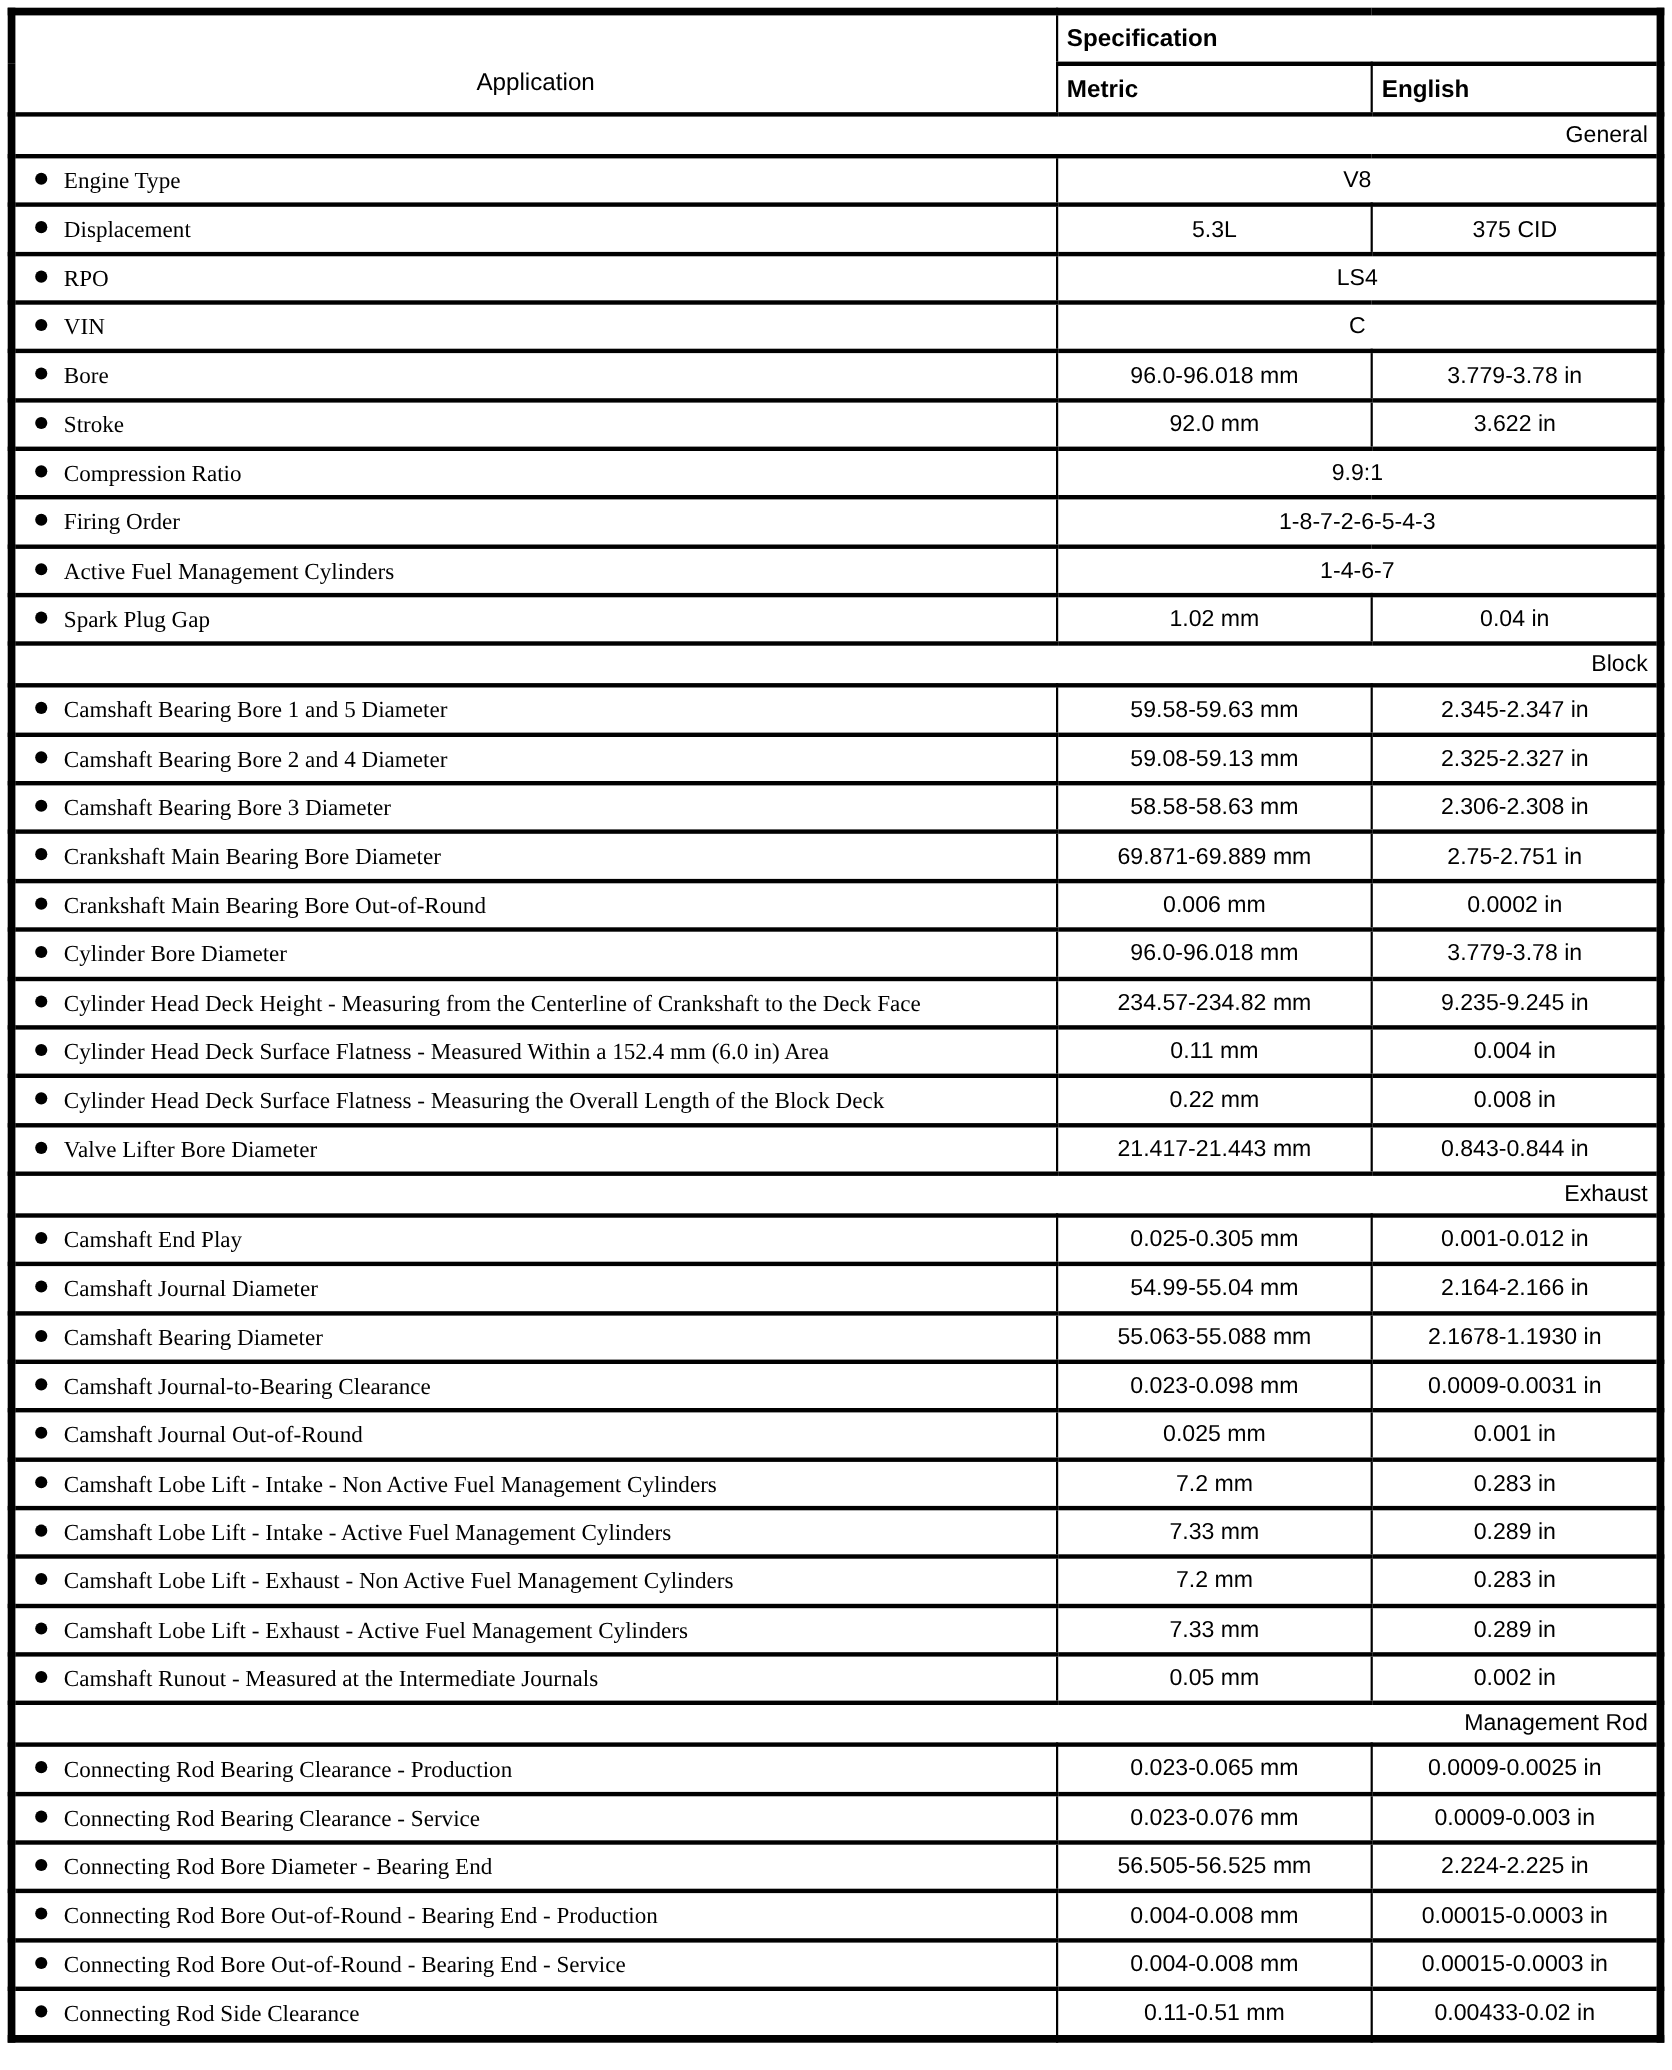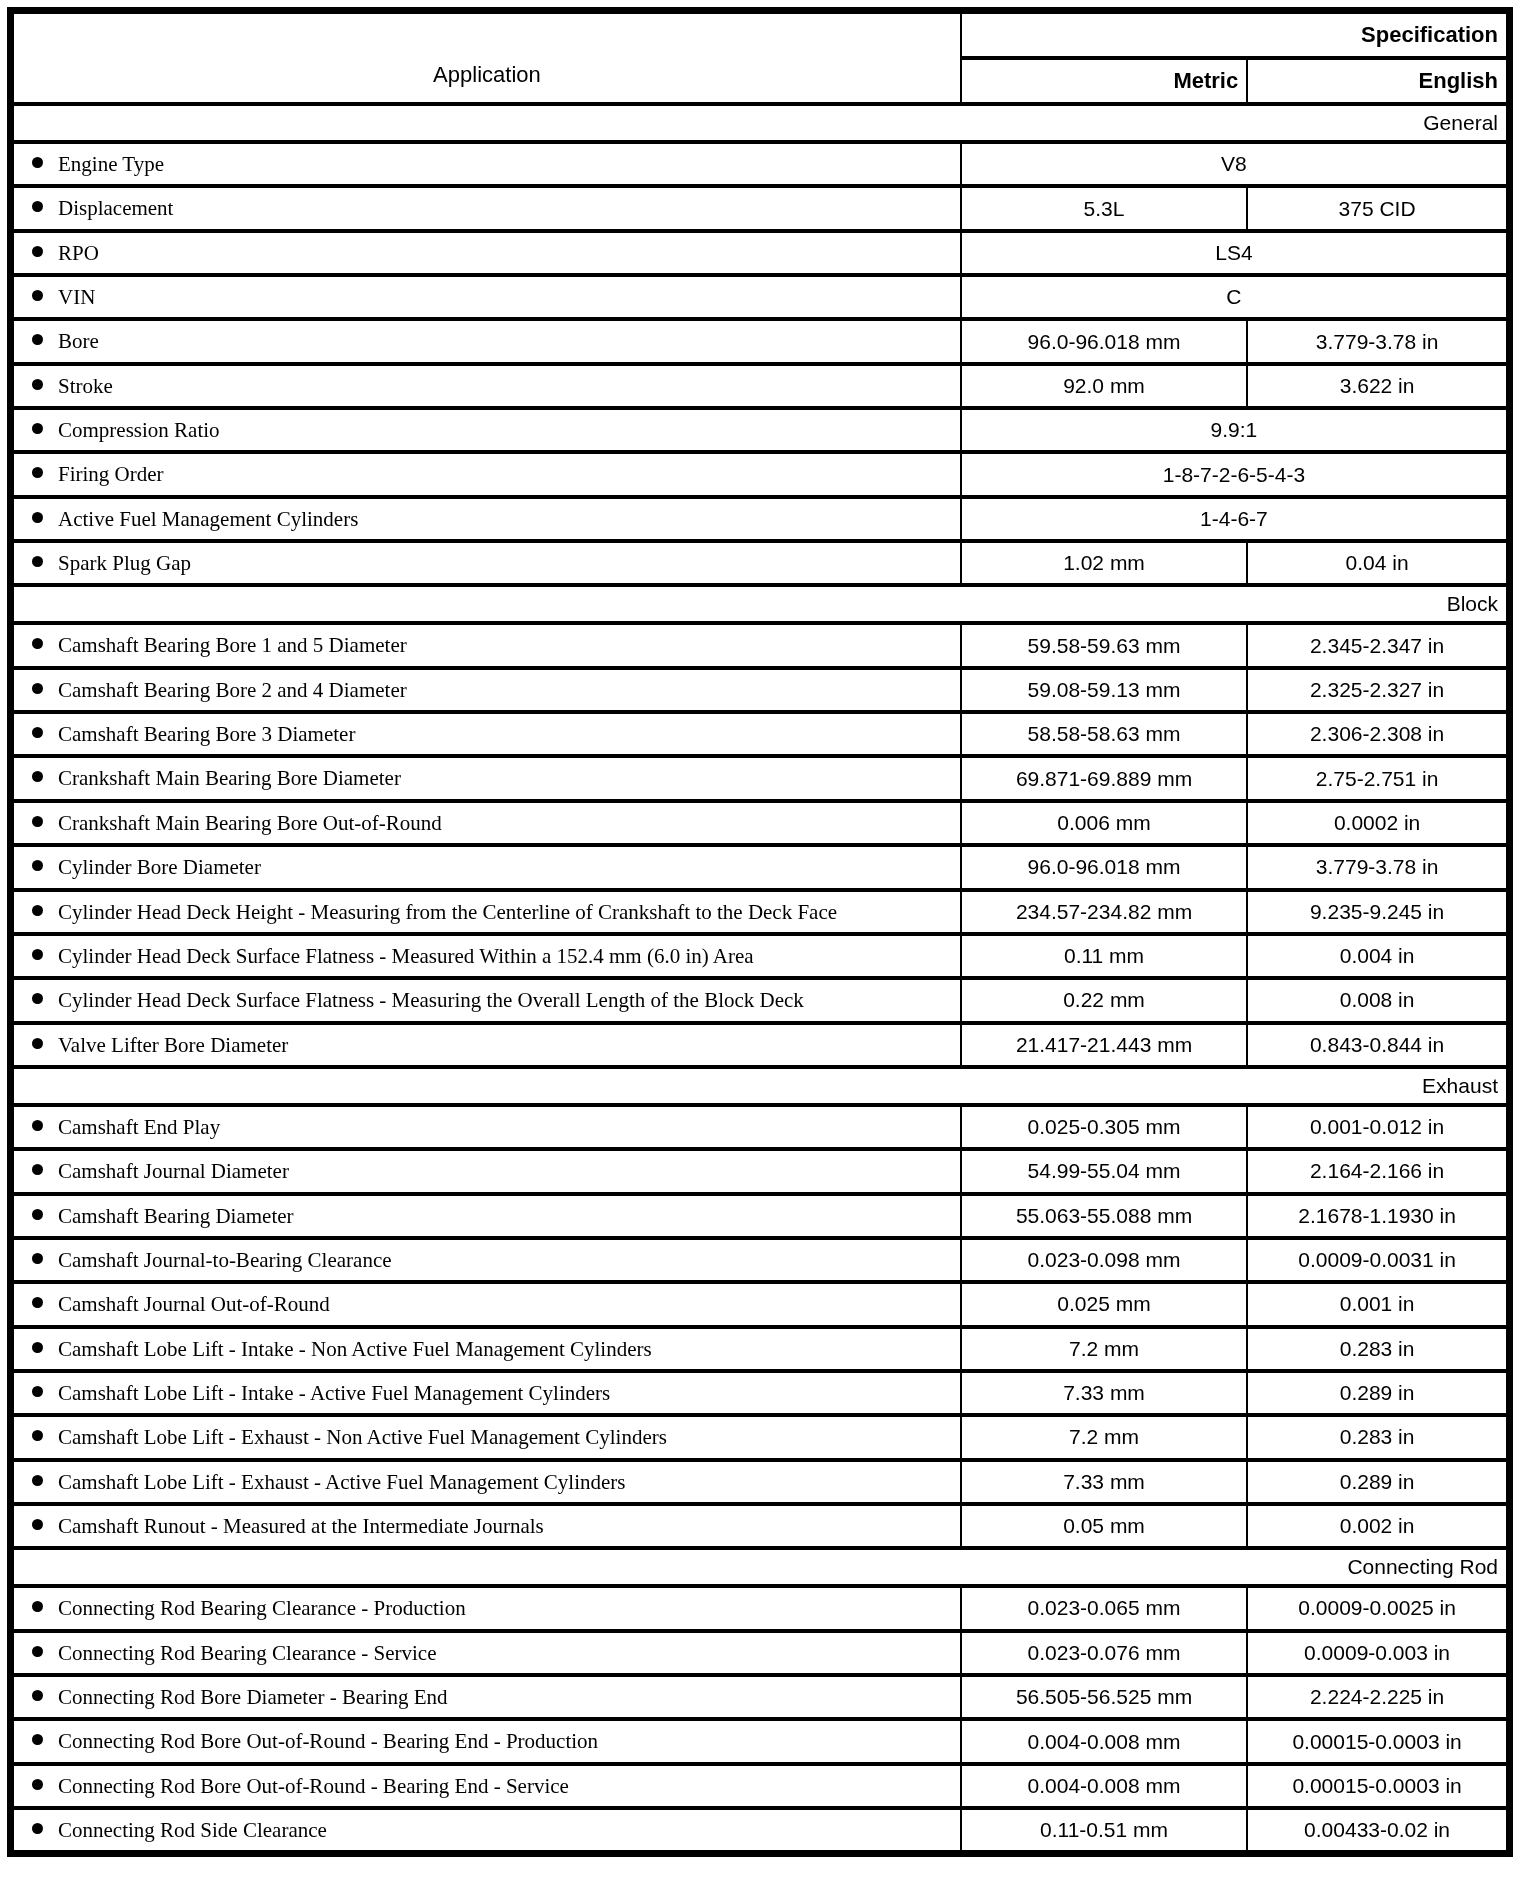--- a/index.html
+++ b/index.html
@@ -31,21 +31,21 @@
     overflow: hidden;
   }
   th.app-header {
     vertical-align: bottom;
     text-align: center;
     font-weight: normal;
     padding: 6px 8px 14px 8px;
     font-size: 22px;
   }
   th.spec-header, th.unit-header {
-    text-align: right;
+    text-align: left;
     font-weight: bold;
     vertical-align: middle;
     padding: 8px;
     font-size: 22px;
     height: 42px;
   }
   td.section {
     height: 38px;
     padding: 4px 8px;
     text-align: right;
@@ -250,21 +250,21 @@
           <td class="app"><span class="bullet"></span><span class="label">Camshaft Lobe Lift - Exhaust - Active Fuel Management Cylinders</span></td>
           <td class="val">7.33 mm</td>
           <td class="val">0.289 in</td>
         </tr>
         <tr>
           <td class="app"><span class="bullet"></span><span class="label">Camshaft Runout - Measured at the Intermediate Journals</span></td>
           <td class="val">0.05 mm</td>
           <td class="val">0.002 in</td>
         </tr>
         <tr>
-          <td colspan="3" class="section">Connecting Rod</td>
+          <td colspan="3" class="section">Management Rod</td>
         </tr>
         <tr>
           <td class="app"><span class="bullet"></span><span class="label">Connecting Rod Bearing Clearance - Production</span></td>
           <td class="val">0.023-0.065 mm</td>
           <td class="val">0.0009-0.0025 in</td>
         </tr>
         <tr>
           <td class="app"><span class="bullet"></span><span class="label">Connecting Rod Bearing Clearance - Service</span></td>
           <td class="val">0.023-0.076 mm</td>
           <td class="val">0.0009-0.003 in</td>

